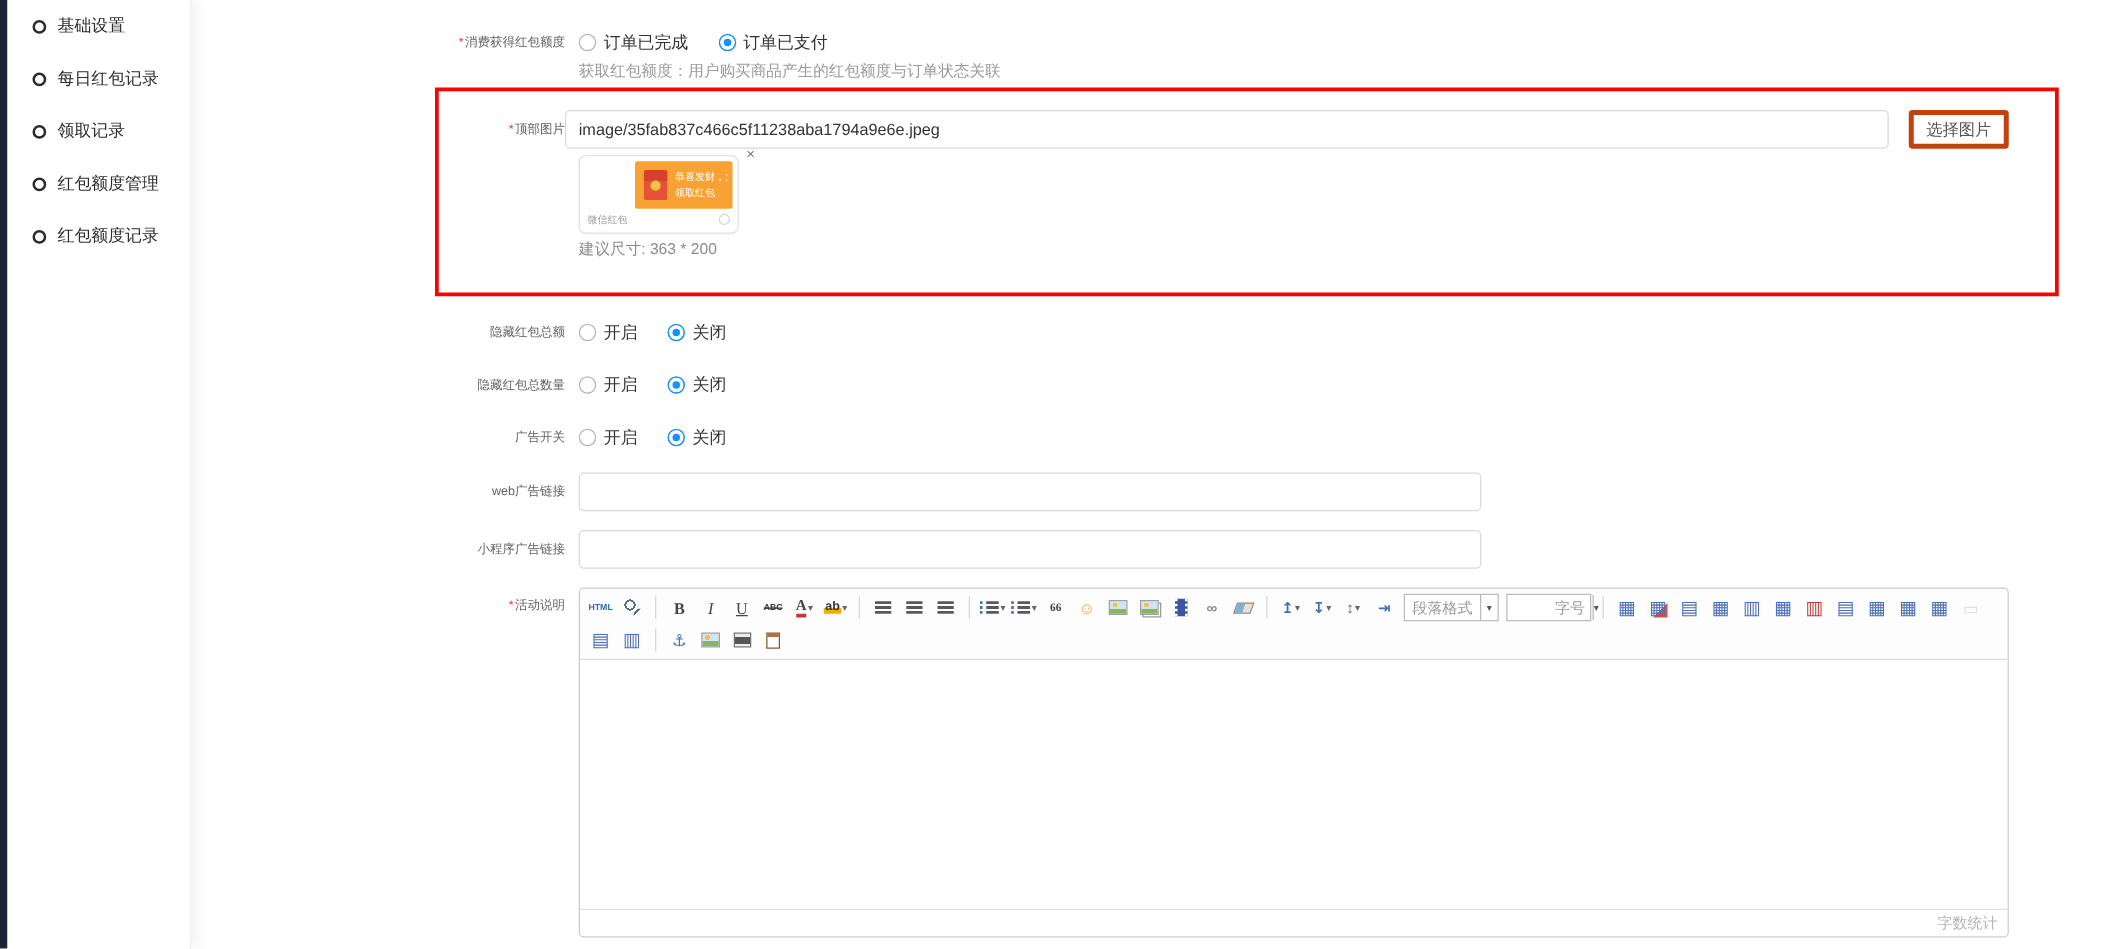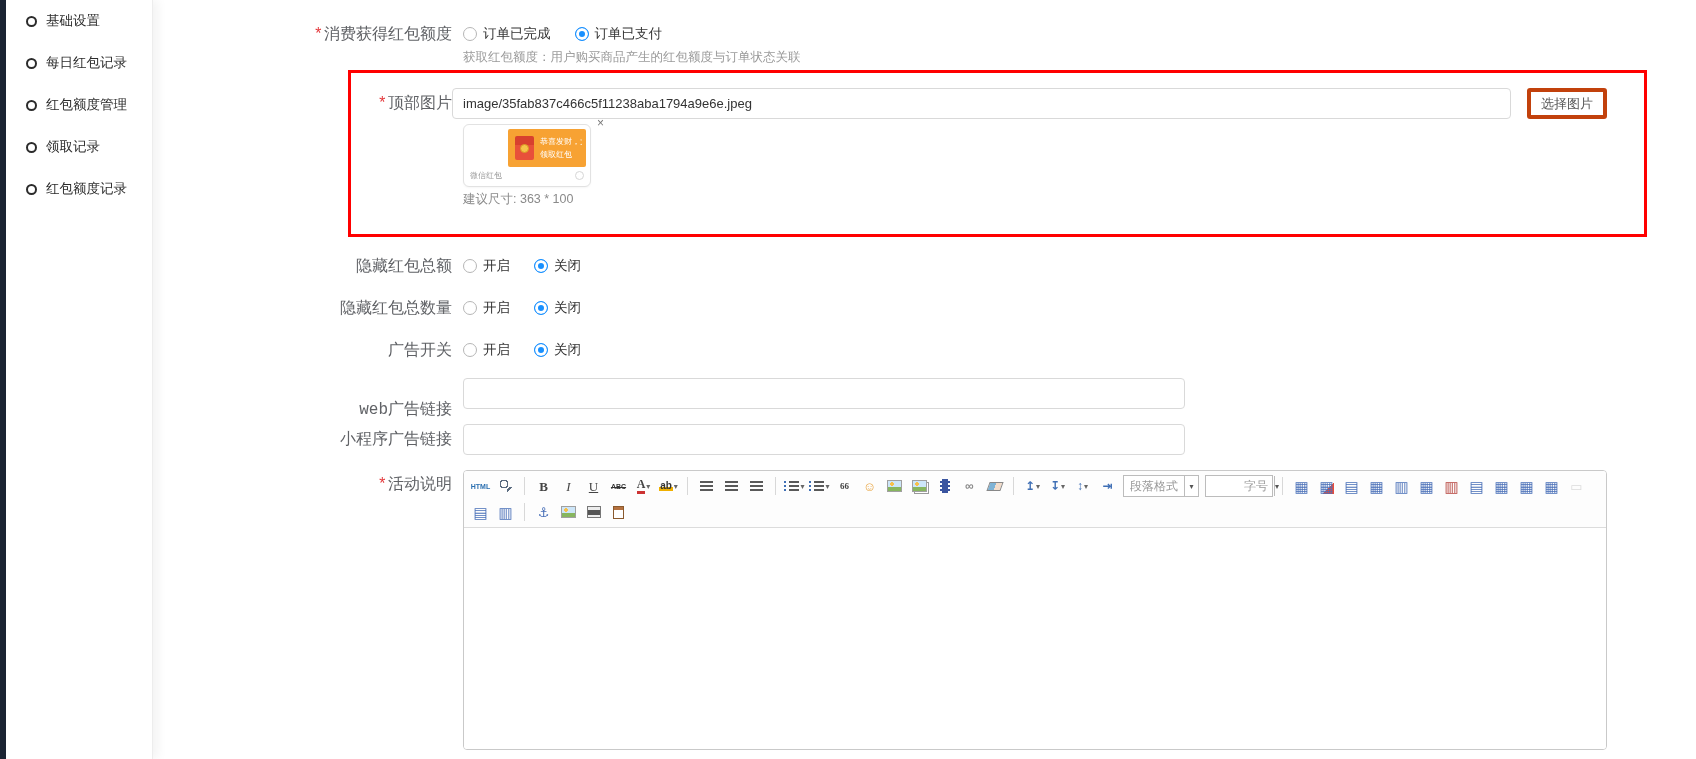--- a/index.html
+++ b/index.html
@@ -9,21 +9,21 @@
 
   
   .edge-strip { position:absolute; left:0; top:0; width:6px; height:759px; background:#1b2433; }
   .sidebar { position:absolute; left:6px; top:0; width:147px; height:759px; background:#fff;
              border-right:1px solid #ededed; box-shadow:5px 0 10px rgba(0,0,0,.05); z-index:2; }
   .side-item { display:flex; align-items:center; gap:9px; height:42px; padding-left:20px;
                font-size:13.5px; color:#2b2b2b; cursor:pointer; }
   .side-dot { width:11px; height:11px; border:2px solid #2b2b2b; border-radius:50%; flex:0 0 auto; }
 
   
-  .lbl { position:absolute; left:152px; width:300px; text-align:right; font-size:16px; color:#606266; line-height:16px;font-family:Liberation Mono, monospace; }
+  .lbl { position:absolute; left:152px; width:300px; text-align:right; font-size:10px; color:#606266; line-height:16px; }
   .req { color:#e4393c; margin-right:1px; }
   .help { position:absolute; left:463px; font-size:12.5px; color:#9a9a9a; }
 
   .radiogrp { position:absolute; display:flex; align-items:center; gap:24px; }
   .ropt { display:flex; align-items:center; gap:6px; font-size:13.5px; color:#333; cursor:pointer; }
   .radio { width:14px; height:14px; border-radius:50%; border:1px solid #b6b6b6; background:#fff; display:inline-block; }
   .radio.on { border-color:#1890ff; background:#1890ff; box-shadow:inset 0 0 0 3px #fff; }
 
   .tinput { position:absolute; height:31px; border:1px solid #d9d9d9; border-radius:4px; background:#fff;
             font-size:13px; color:#333; padding:0 10px; font-family:inherit; outline:none; }
@@ -120,25 +120,25 @@
     <div class="side-item">
       <span class="side-dot"></span>
       <span>基础设置</span>
     </div>
     <div class="side-item">
       <span class="side-dot"></span>
       <span>每日红包记录</span>
     </div>
     <div class="side-item">
       <span class="side-dot"></span>
+      <span>领取记录</span>
+    </div>
+    <div class="side-item">
+      <span class="side-dot"></span>
       <span>红包额度管理</span>
-    </div>
-    <div class="side-item">
-      <span class="side-dot"></span>
-      <span>领取记录</span>
     </div>
     <div class="side-item">
       <span class="side-dot"></span>
       <span>红包额度记录</span>
     </div>
   </nav>
 
   <div class="lbl" style="top:27px">
     <span class="req">*</span><span>消费获得红包额度</span>
   </div>
@@ -171,21 +171,21 @@
         <span class="l1">恭喜发财，大吉大利！</span>
         <span class="l2">领取红包</span>
       </span>
     </div>
     <div class="pfoot">
       <span class="ftext">微信红包</span>
       <span class="fcirc"></span>
     </div>
   </div>
   <span class="pclose">×</span>
-  <div class="help" style="top:191px; color:#8a8a8a">建议尺寸: 363 * 100</div>
+  <div class="help" style="top:191px; color:#8a8a8a">建议尺寸: 363 * 200</div>
 
   <div class="lbl" style="top:259px"><span>隐藏红包总额</span></div>
   <div class="radiogrp" style="left:463px; top:257px">
     <label class="ropt">
       <span class="radio"></span>
       <span>开启</span>
     </label>
     <label class="ropt">
       <span class="radio on"></span>
       <span>关闭</span>
@@ -209,21 +209,21 @@
     <label class="ropt">
       <span class="radio"></span>
       <span>开启</span>
     </label>
     <label class="ropt">
       <span class="radio on"></span>
       <span>关闭</span>
     </label>
   </div>
 
-  <div class="lbl" style="top:402px"><span>web广告链接</span></div>
+  <div class="lbl" style="top:386px"><span>web广告链接</span></div>
   <input class="tinput" style="left: 463px; top: 378px; width: 722px;" type="text" value="">
 
   <div class="lbl" style="top:432px"><span>小程序广告链接</span></div>
   <input class="tinput" style="left: 463px; top: 424px; width: 722px;" type="text" value="">
 
   <div class="lbl" style="top:477px">
     <span class="req">*</span><span>活动说明</span>
   </div>
   <div class="editor">
     <div class="tb">
@@ -373,15 +373,18 @@
           </span>
           <span class="tb-btn">
             <span class="gi g-print"></span>
           </span>
           <span class="tb-btn">
             <span class="gi g-paste"></span>
           </span>
         </div>
     </div>
     <div class="ed-body" contenteditable="true" style=""></div>
+    <div class="ed-status">
+      <span>字数统计</span>
+    </div>
   </div>
 
 </div>
 
 </body></html>

